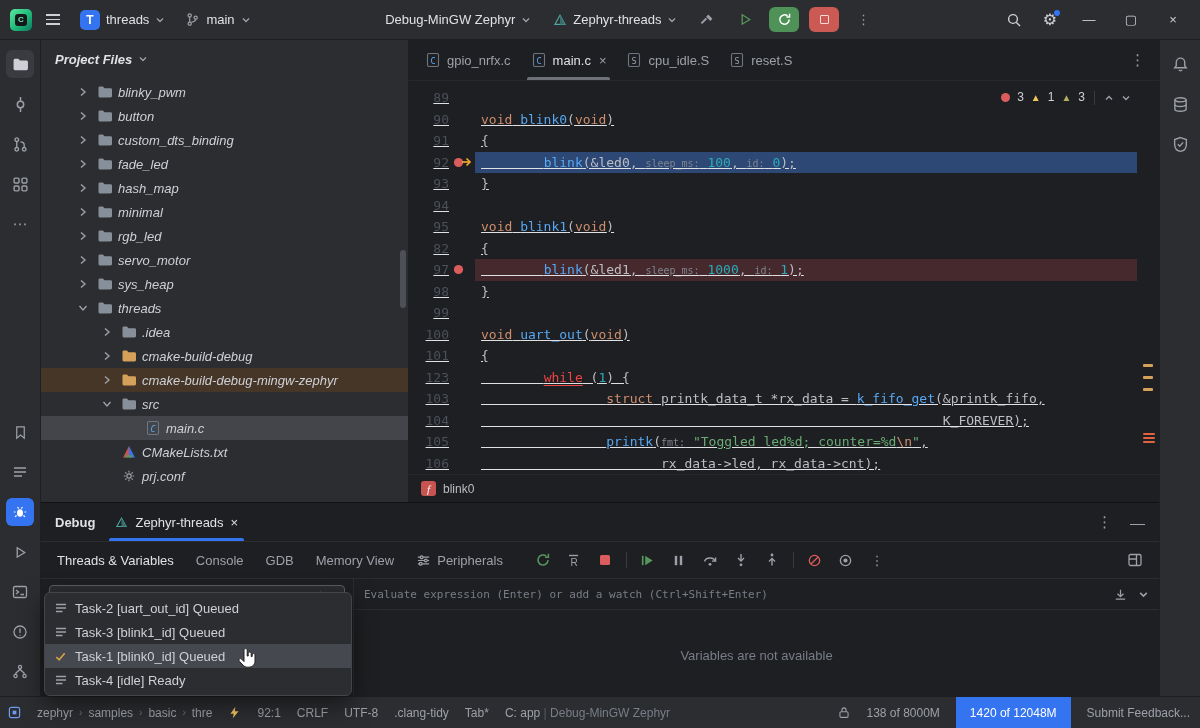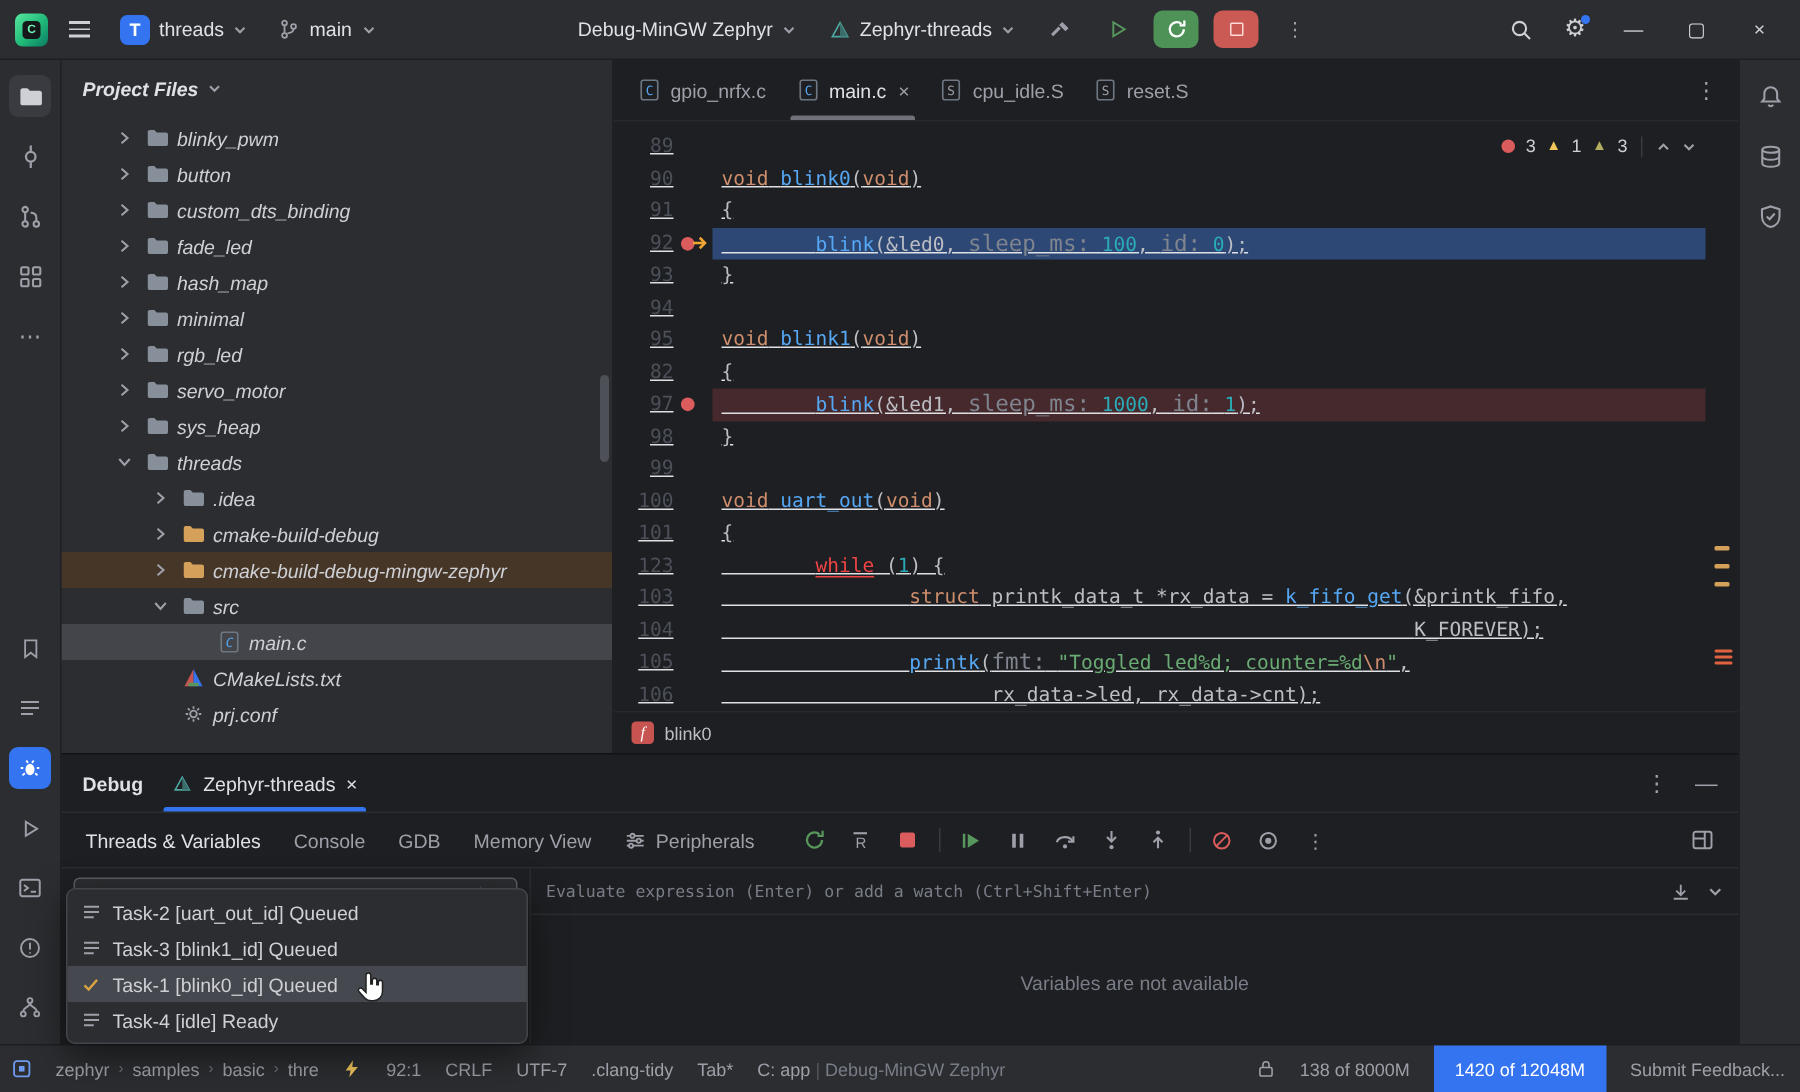--- a/index.html
+++ b/index.html
@@ -64,21 +64,21 @@
   .code{flex:1;position:relative;overflow:hidden;padding-top:6px;font-family:"DejaVu Sans Mono",monospace;font-size:13px;line-height:21.5px;}
   .cline{display:flex;height:21.5px;position:relative;text-decoration:underline;}
   .gut{flex:0 0 40px;text-align:right;color:#4b5059;user-select:none;}
   .gmark{flex:0 0 26px;display:inline-flex;align-items:center;justify-content:flex-start;padding-left:4px;gap:0;}
   .gmark svg{margin-right:-3px;}
   .ctext{flex:1;white-space:pre;margin-right:22px;padding-left:6px;}
   .cline.exec .ctext{background:#2e4876;}
   .cline.bp .ctext{background:#45292d;}
   .tk-p{color:#bcbec4;} .tk-kw{color:#cf8e6d;} .tk-kwu{color:#ef4444;text-decoration:underline;text-underline-offset:3px;}
   .tk-fn{color:#56a8f5;} .tk-num{color:#2aacb8;} .tk-str{color:#6aab73;} .tk-esc{color:#cf8e6d;}
-  .tk-hint{color:#7f848e;font-size:15px;}
+  .tk-hint{color:#7f848e;font-size:10px;}
   .inspections{position:absolute;top:6px;right:28px;display:flex;align-items:center;gap:7px;color:#ced0d6;font-family:"Liberation Sans",sans-serif;font-size:12px;}
   .insp-dot{width:9px;height:9px;border-radius:50%;background:#db5c5c;display:inline-block;}
   .insp-tri{color:#f2c55c;font-size:10px;}
   .insp-tri.weak{color:#b3ae60;}
   .insp-sep{width:1px;height:14px;background:#393b40;margin:0 2px;}
   .stripe{position:absolute;right:6px;width:10px;}
   .stripe .m{position:absolute;left:0;width:10px;height:3px;border-radius:1px;background:#d5a05a;}
   .stripe .mm{position:absolute;left:0;width:12px;height:2.2px;background:#e0633f;border-radius:1px;}
 
   .crumbbar{flex:0 0 28px;display:flex;align-items:center;gap:7px;padding:0 12px;border-top:1px solid #26282b;color:#bcbec4;font-size:12px;}
@@ -952,21 +952,21 @@
         <span class="crumb-sep">›</span>
         <span>thre</span>
       </span>
     <span>
         <svg width="13" height="13" viewBox="0 0 16 16">
           <path d="M9 1L3 9.5h4L6 15l7-8.5H8.5z" fill="#f2c55c"></path>
         </svg>
       </span>
     <span>92:1</span>
     <span>CRLF</span>
-    <span>UTF-7</span>
+    <span>UTF-8</span>
     <span>.clang-tidy</span>
     <span>Tab*</span>
     <span><span>C: app</span> <span class="vdiv">|</span> <span style="color:#787d87;">Debug-MinGW Zephyr</span></span>
     <div class="sb-right">
       <span>
           <svg width="12" height="13" viewBox="0 0 14 16" stroke="#9da0a8" fill="none" stroke-width="1.3">
             <rect x="2" y="7" width="10" height="7" rx="1.5"></rect>
             <path d="M4.5 7V4.8a2.5 2.5 0 0 1 5 0V7"></path>
           </svg>
         </span>

